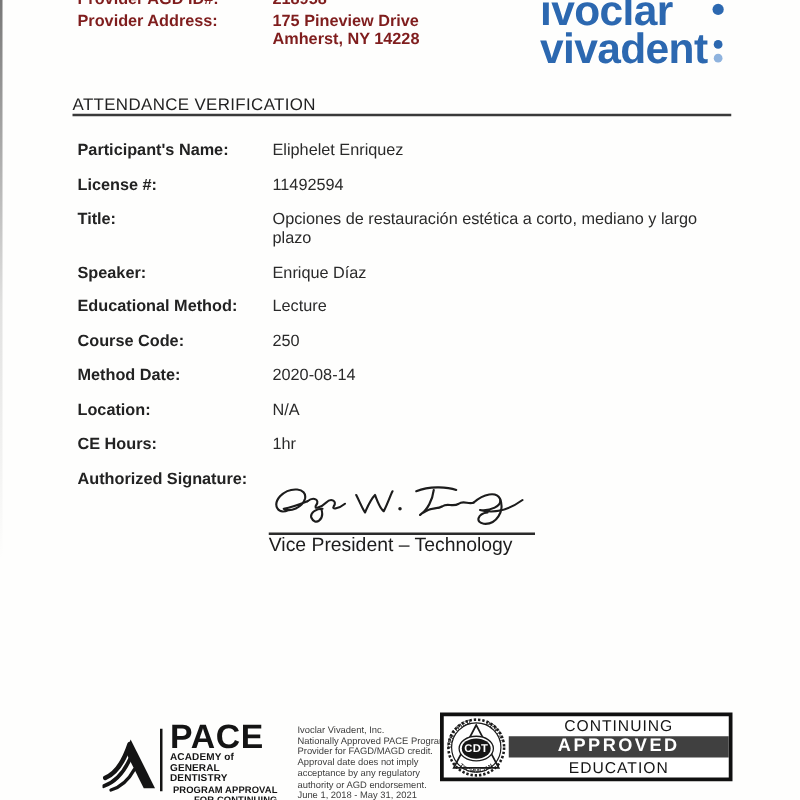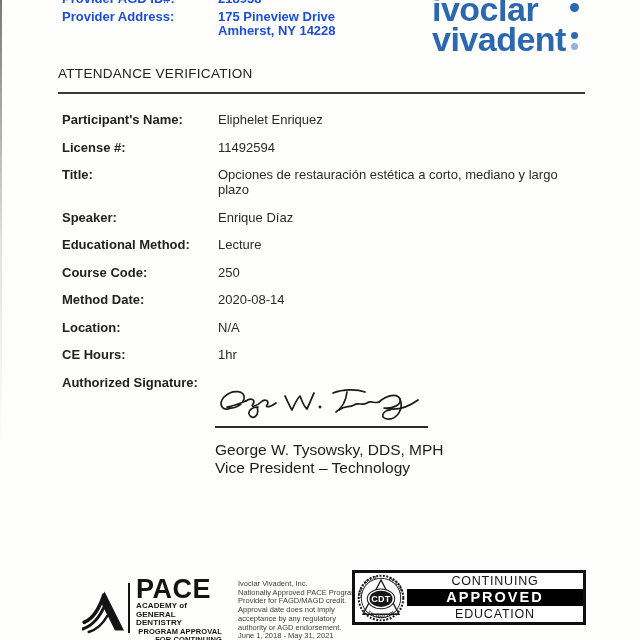--- a/index.html
+++ b/index.html
@@ -6,35 +6,35 @@
   body{
     width:640px;height:640px;position:relative;overflow:hidden;
     background:#fefefd;
     font-family:"Liberation Sans", sans-serif;
     color:#1e1e1e;
   }
   .scan-edge{position:absolute;left:0;top:0;width:2px;height:640px;
     background:linear-gradient(to bottom, rgba(30,30,30,.6), rgba(60,60,60,.15) 38%, rgba(60,60,60,0) 70%);}
   
   .provider-block{position:absolute;left:62px;top:-8px;}
-  .prow{display:grid;grid-template-columns:156px auto;font-size:13px;font-weight:bold;line-height:14px;margin-bottom:4px;color:#1d4ed8;}
+  .prow{display:grid;grid-template-columns:156px auto;font-size:13px;font-weight:bold;line-height:14px;margin-bottom:4px;color:#7f1d1d;}
   .prow .pval{white-space:pre-line;}
   
   .logo{position:absolute;left:432px;top:-6px;width:175px;}
   .logo .w1,.logo .w2{font-weight:bold;font-size:34px;line-height:30px;letter-spacing:-.5px;}
   .logo .w2row{display:flex;align-items:flex-end;}
   .logo .colon{display:flex;flex-direction:column;gap:4px;margin-left:5px;padding-bottom:4px;}
   .dot{border-radius:50%;}
   .d-ivo2{position:absolute;left:138px;top:9px;width:9px;height:9px;}
   .d-col1{width:7px;height:7px;}
   .d-col2{width:7px;height:7px;}
   .tagline{margin-top:9px;font-size:12px;font-weight:bold;letter-spacing:.3px;}
   
-  .heading{position:absolute;left:58px;top:66px;width:527px;font-size:13.5px;letter-spacing:.3px;color:#222;
-    padding-bottom:11px;border-bottom:2px solid #3a3a3a;}
+  .heading{position:absolute;left:58px;top:76px;width:527px;font-size:13.5px;letter-spacing:.3px;color:#222;
+    padding-bottom:0;border-bottom:2px solid #3a3a3a;}
   
   .fields{position:absolute;left:62px;top:112px;width:530px;}
   .frow{display:grid;grid-template-columns:156px 1fr;font-size:13px;line-height:15px;margin-bottom:12.5px;}
   .flabel{font-weight:bold;color:#222;}
   .fval{white-space:pre-line;color:#2a2a2a;}
   
   .sig-block{position:absolute;left:215px;top:382px;}
   .sig-svg{display:block;}
   .sig-line{width:213px;border-bottom:2px solid #2b2b2b;margin-top:-2px;}
   .sig-name{margin-top:13px;font-size:15.5px;line-height:18px;color:#1c1c1c;}
@@ -47,21 +47,21 @@
   .pace-acronym{font-size:27px;font-weight:bold;line-height:25px;letter-spacing:.5px;}
   .pace-org1,.pace-org2{font-size:8px;font-weight:bold;line-height:8.6px;letter-spacing:.1px;}
   .pace-org3,.pace-org4,.pace-org5{font-size:7.5px;font-weight:bold;line-height:8.4px;letter-spacing:.1px;text-align:right;}
   .pace-fine{margin-left:16px;margin-top:3px;font-size:7.5px;line-height:8.7px;color:#3c3c3c;width:135px;}
   
   .cdt{position:absolute;left:352px;top:570px;width:234px;height:55px;border:3px solid #101010;background:#fff;
     box-sizing:border-box;display:flex;align-items:center;}
   .cdt-seal{flex-shrink:0;margin-left:2px;}
   .cdt-right{flex:1;display:flex;flex-direction:column;text-align:center;margin-left:2px;}
   .cdt-l1,.cdt-l3{font-size:12.5px;letter-spacing:.8px;line-height:14.5px;color:#141414;}
-  .cdt-l2{background:#000000;color:#fff;font-weight:bold;font-size:14.5px;letter-spacing:2px;line-height:17px;margin:1px 0;}
+  .cdt-l2{background:#404040;color:#fff;font-weight:bold;font-size:14.5px;letter-spacing:2px;line-height:17px;margin:1px 0;}
 </style>
 </head>
 <body>
 
 <div class="scan-edge"></div>
 
 <div class="provider-block">
   <div class="prow">
     <span class="plabel">Provider AGD ID#:</span>
     <span class="pval">218958</span>
@@ -141,21 +141,20 @@
       <path d="M70 14 C73 20 75 25 77 28 C80 21 83 16 85 14 C87 19 89 25 92 27 C95 21 97 15 99 11"></path>
       <circle cx="105" cy="25" r="1.4" fill="#1c1c1c" stroke="none"></circle>
       <path d="M118 11 C128 7 142 7 150 10"></path>
       <path d="M132 10 C131 18 127 26 121 30"></path>
       <path d="M124 28 C130 23 134 26 139 23 C143 20 147 24 152 21 C156 18 160 22 164 20"></path>
       <path d="M164 20 C172 13 182 11 185 17 C187 23 177 27 169 26 C180 29 192 26 203 18"></path>
       <path d="M185 17 C189 27 182 38 172 37 C165 36 167 29 175 28"></path>
     </g>
   </svg>
   <div class="sig-line"></div>
-  <div class="sig-name">George W. Tysowsky, DDS, MPH</div>
   <div class="sig-title">Vice President – Technology</div>
 </div>
 
 <div class="pace">
   <svg class="pace-a" width="42" height="52" viewBox="0 0 56 56">
     <g fill="#141414" stroke="none">
       <path d="M30 2 L56 54 L44 54 L25 16 Z"></path>
     </g>
     <g fill="none" stroke="#141414" stroke-linecap="round">
       <path d="M3 43 C13 39 22 28 29 7" stroke-width="5"></path>

